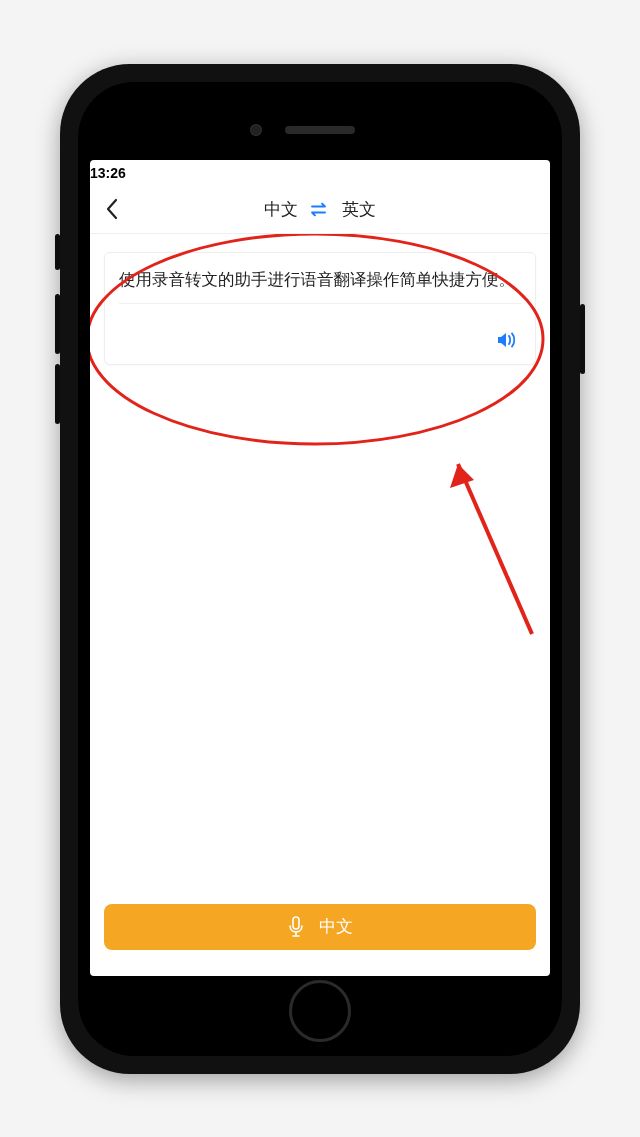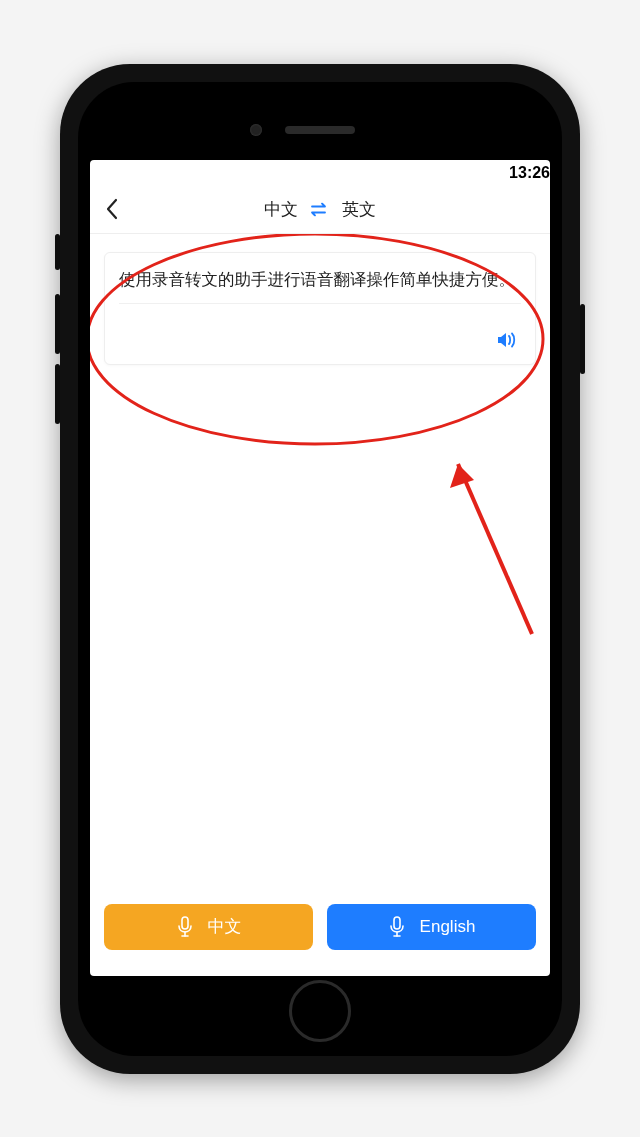--- a/index.html
+++ b/index.html
@@ -77,22 +77,22 @@
     overflow: hidden;
     position: relative;
     display: flex;
     flex-direction: column;
   }
 
   .status-bar {
     height: 26px;
     display: flex;
     align-items: center;
-    justify-content: flex-end;
-    font-size: 16px;
+    justify-content: flex-start;
+    font-size: 14px;
     font-weight: 600;
     color: #000;
   }
 
   .nav-bar {
     height: 48px;
     display: flex;
     align-items: center;
     position: relative;
     border-bottom: 1px solid #eee;
@@ -254,30 +254,19 @@
           <span class="mic-icon">
             <svg width="18" height="22" viewBox="0 0 18 22" fill="none">
               <rect x="6" y="1" width="6" height="12" rx="3" stroke="#fff" stroke-width="1.6"></rect>
               <path d="M3 10 C3 14 6 16 9 16 C12 16 15 14 15 10" stroke="#fff" stroke-width="1.6" stroke-linecap="round"></path>
               <line x1="9" y1="16" x2="9" y2="20" stroke="#fff" stroke-width="1.6" stroke-linecap="round"></line>
               <line x1="6" y1="20" x2="12" y2="20" stroke="#fff" stroke-width="1.6" stroke-linecap="round"></line>
             </svg>
           </span>
           <span>中文</span>
         </button>
-        <button class="rec-btn en">
-          <span class="mic-icon">
-            <svg width="18" height="22" viewBox="0 0 18 22" fill="none">
-              <rect x="6" y="1" width="6" height="12" rx="3" stroke="#fff" stroke-width="1.6"></rect>
-              <path d="M3 10 C3 14 6 16 9 16 C12 16 15 14 15 10" stroke="#fff" stroke-width="1.6" stroke-linecap="round"></path>
-              <line x1="9" y1="16" x2="9" y2="20" stroke="#fff" stroke-width="1.6" stroke-linecap="round"></line>
-              <line x1="6" y1="20" x2="12" y2="20" stroke="#fff" stroke-width="1.6" stroke-linecap="round"></line>
-            </svg>
-          </span>
-          <span>English</span>
-        </button>
       </div>
 
     </div>
 
     <div class="home-btn"></div>
   </div>
 </div>
 
 </body></html>

